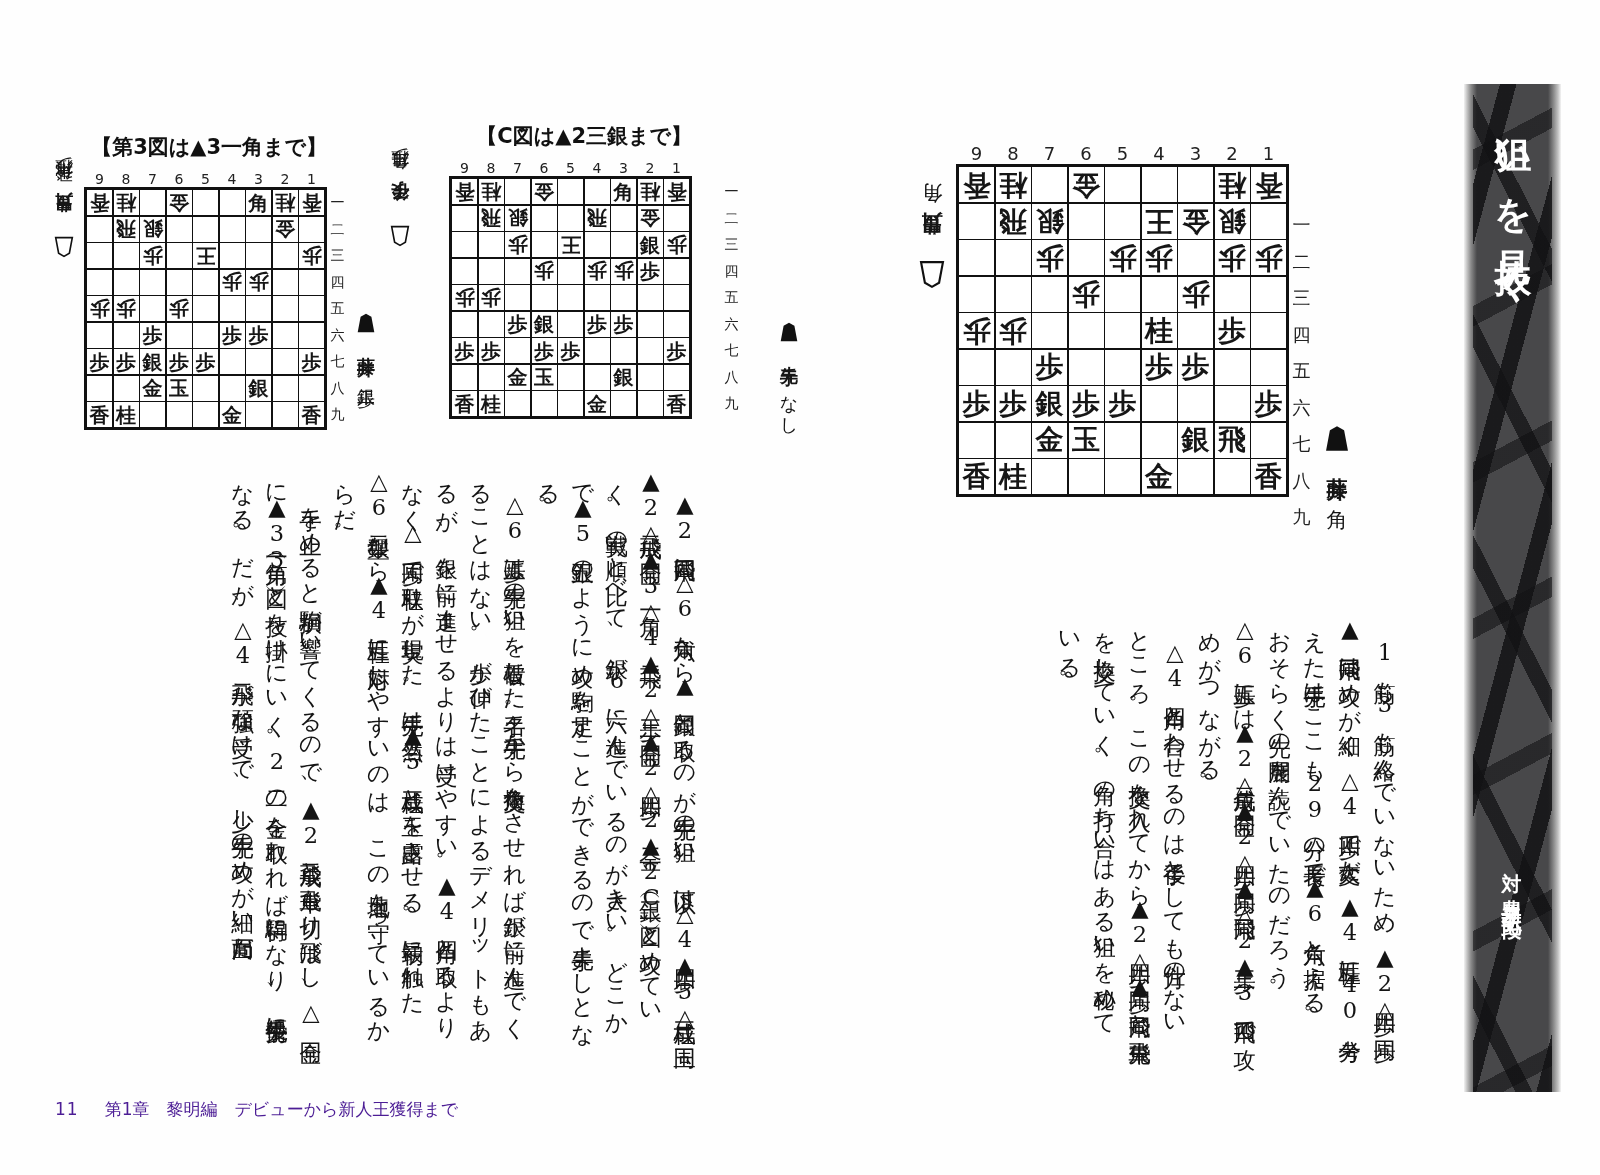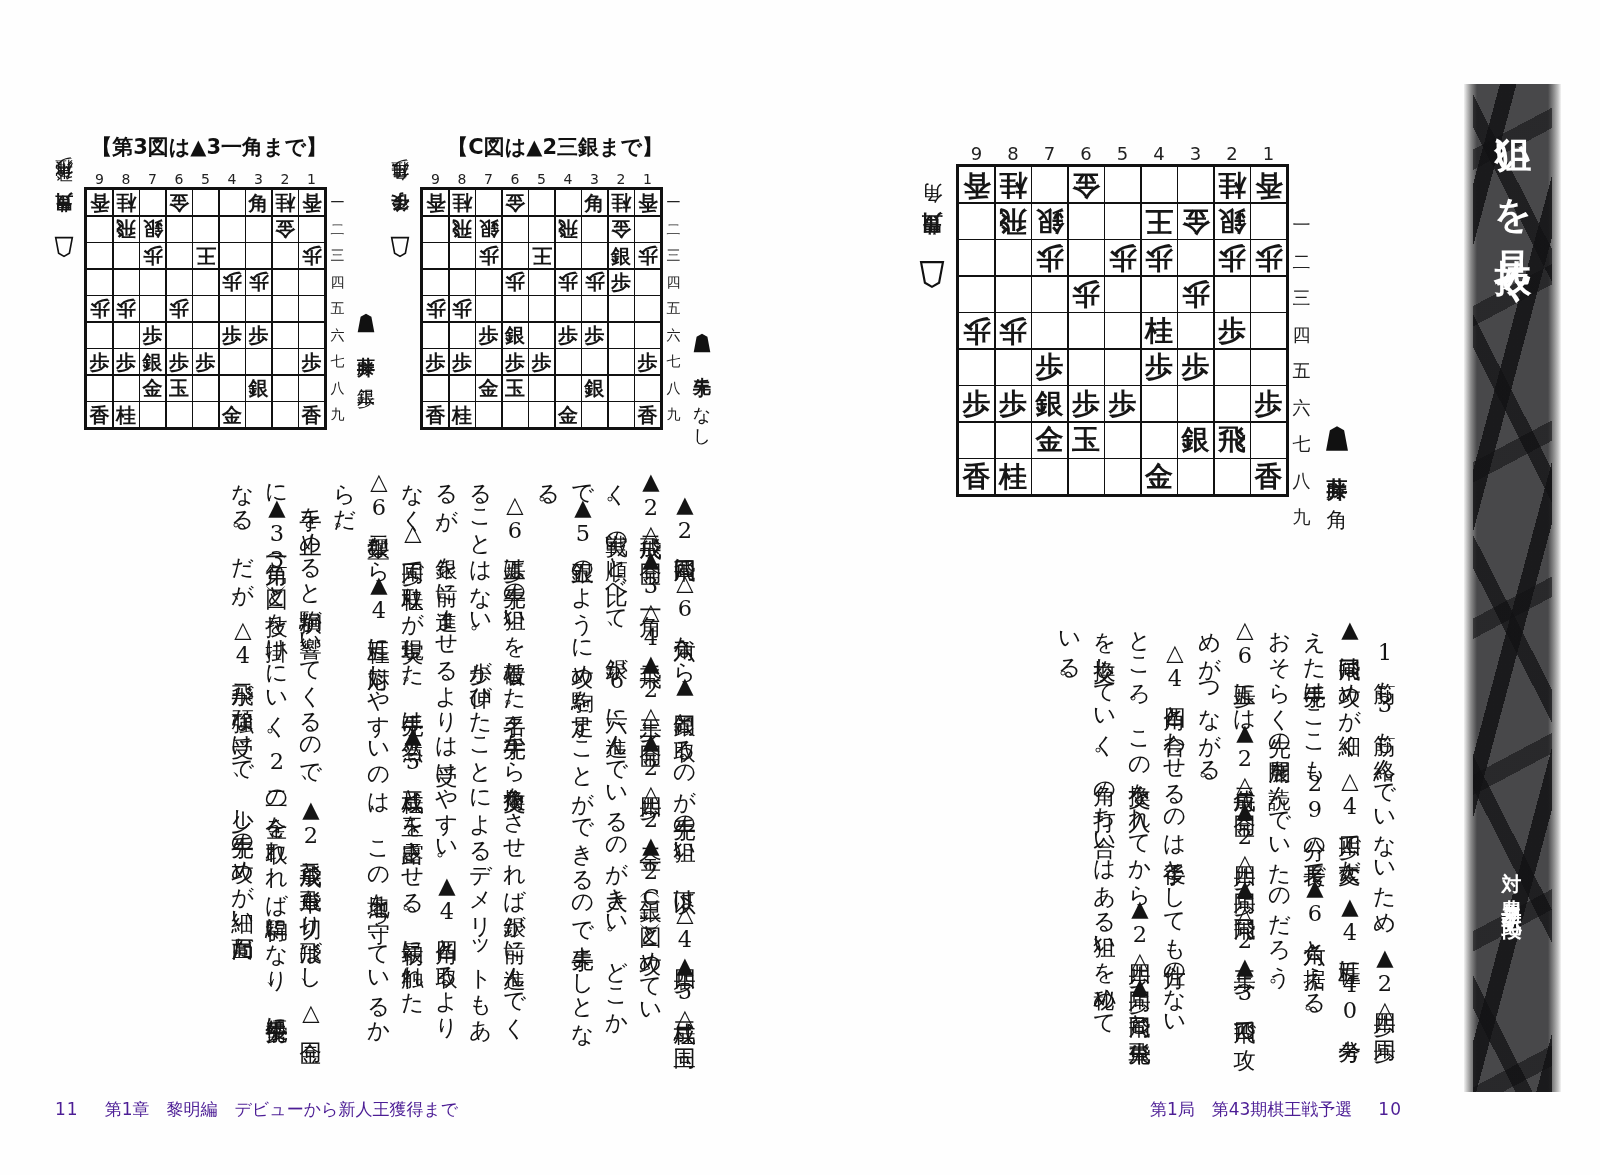--- a/index.html
+++ b/index.html
@@ -273,21 +273,21 @@
       </div>
     <div class="side-label sente-label">
       <svg class="koma-svg" width="20" height="22" viewBox="0 0 24 27">
         <path d="M12 2 L18.6 5.8 L22.2 25 L1.8 25 L5.4 5.8 Z" fill="#111"></path>
       </svg>
       <span class="vtext side-name">藤井</span>
       <span class="vtext side-hand">銀歩二</span>
     </div>
   </div>
 
-  <div class="diagram d2" style="left: 388px; top: 134px;">
+  <div class="diagram d2" style="left: 388px; top: 123px; gap: 29px;">
     <div class="side-label gote-label">
       <svg class="koma-svg" width="20" height="22" viewBox="0 0 24 27">
         <path d="M12 2 L18.6 5.8 L22.2 25 L1.8 25 L5.4 5.8 Z" fill="#ffffff" stroke="#111" stroke-width="2"></path>
       </svg>
       <span class="vtext side-name">後手</span>
       <span class="vtext side-hand">角桂歩二</span>
     </div>
     <div class="dcol">
       <div class="caption">【C図は▲2三銀まで】</div>
       <div class="col-labels">
@@ -683,23 +683,20 @@
       <p>手を止めると駒損が響いてくるので、▲2二飛成と飛車も切り飛ばし、△同金に▲3一角（第3図）と技を掛けにいく。2二の金を取れれば駒得になり、先手優勢になる。だが、△4二飛が頑強な受けで、少し先手の攻めが細い局面だ。</p>
     </div>
   <div id="right-text" class="vbody">
       <p>1筋も3筋も絡んでいないため、▲2四歩△同歩▲同飛は攻めが細く、△4四歩で大変だ。▲4五桂に40分考えた先手はここも29分の長考で▲6六角と据える。おそらく先の展開を読んでいたのだろう。△6五歩には▲2二角成△同金▲2四歩△同歩▲同飛△2三歩▲3四飛で攻めがつながる。</p>
       <p>△4四角と合わせるのは後手としても仕方のないところ。この交換を入れてから▲2四歩△同歩▲同飛と飛車先を交換していく。角の打ち合いはある狙いを秘めている。</p>
     </div>
 
   <div id="footer-left" class="footer">
     <span class="pnum">11</span><span>第1章　黎明編　デビューから新人王獲得まで</span>
   </div>
-  <div id="footer-right" class="footer">
-    <span>第1局　第43期棋王戦予選</span><span class="pnum">10</span>
-  </div>
 
   <div id="sidebar">
     <div class="strokes"></div>
     <div id="sidebar-title">狙いを見抜く</div>
     <div id="sidebar-opponent">対　豊川孝弘七段</div>
   </div>
 
 </div>
 
 </body></html>

